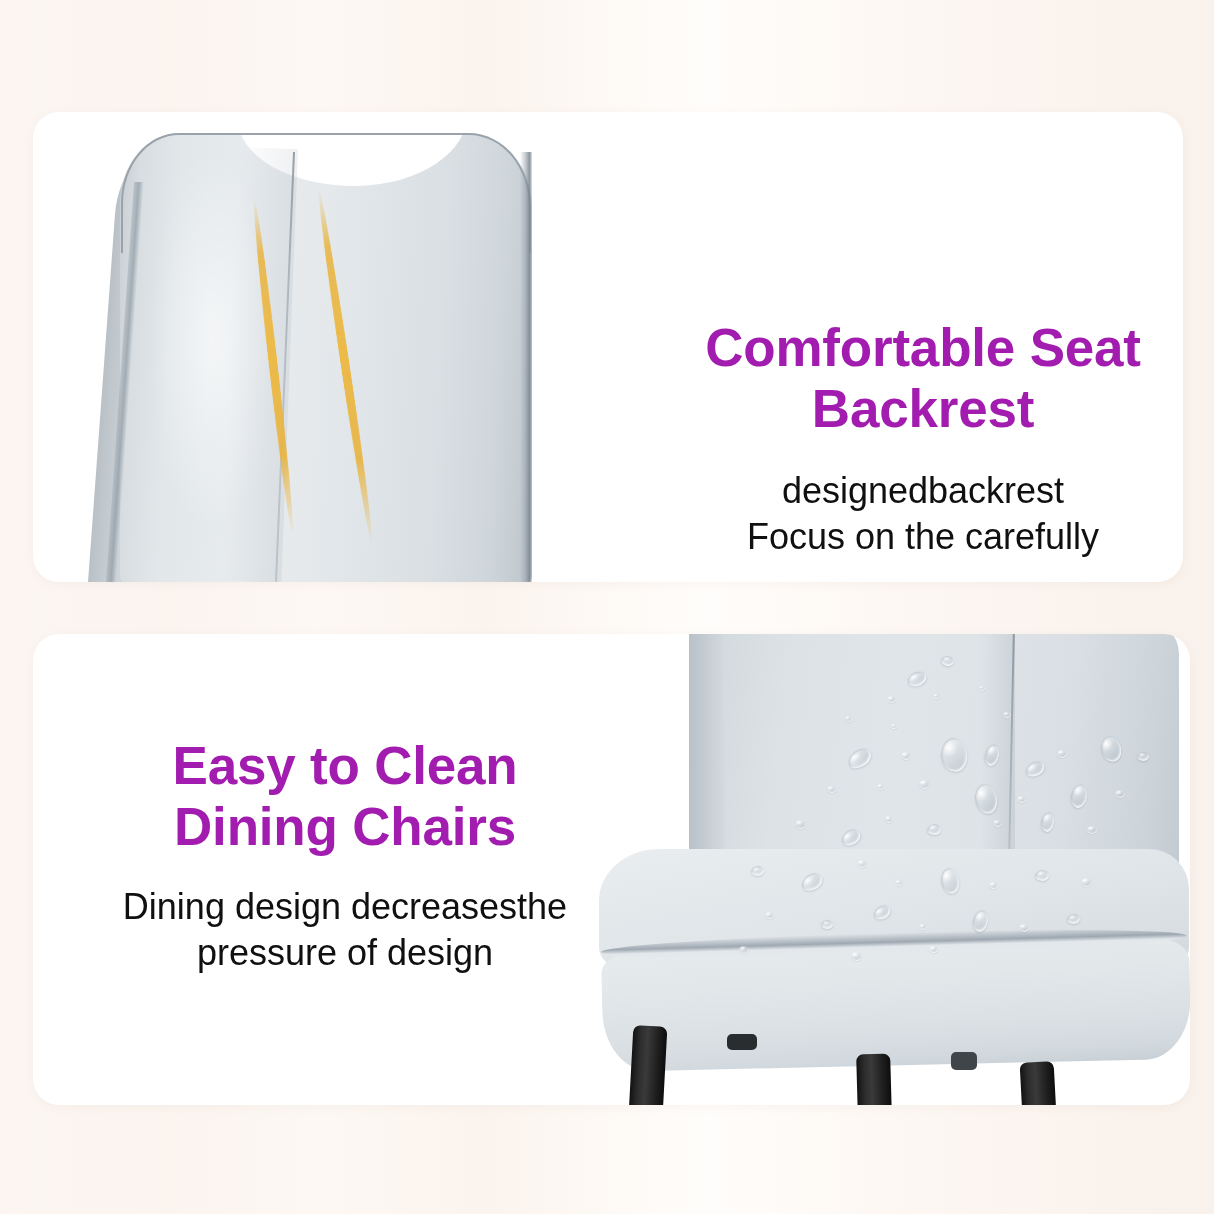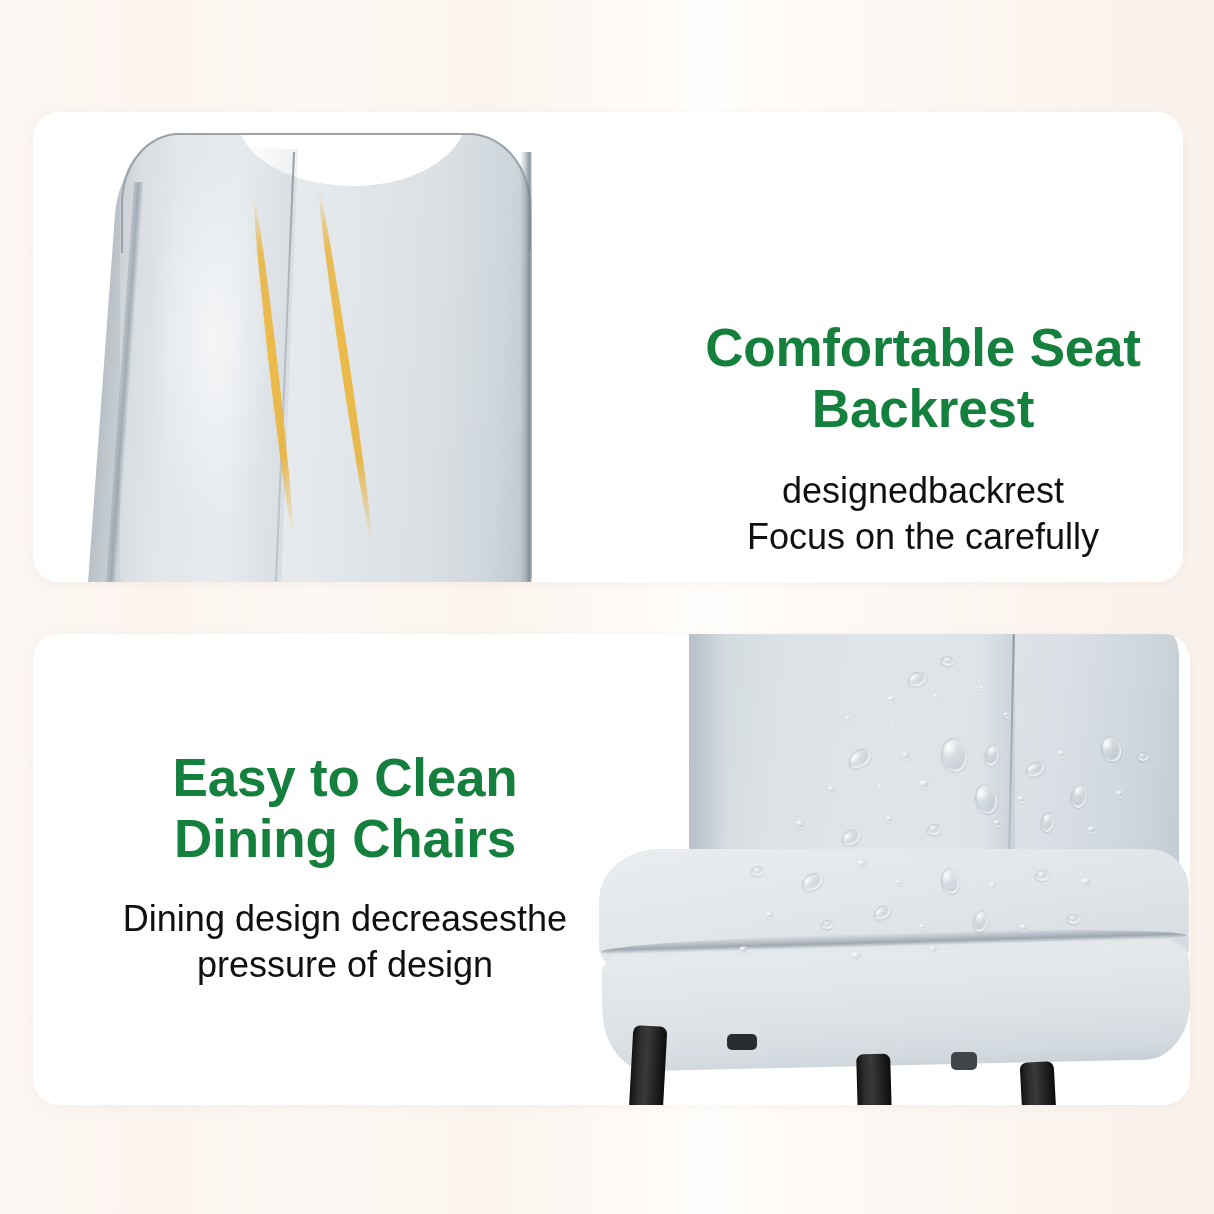--- a/index.html
+++ b/index.html
@@ -41,37 +41,37 @@
     box-shadow: 0 2px 10px rgba(120, 90, 70, 0.055);
   }
 
   #card-top    { left: 33px; top: 112px;  width: 1150px; height: 470px; }
   #card-bottom { left: 33px; top: 634px;  width: 1157px; height: 471px; }
 
   
   .text-block { position: absolute; text-align: center; }
 
   .headline {
-    color: #15803d;
+    color: #a21caf;
     font-weight: bold;
     letter-spacing: -0.2px;
   }
   .subtext {
     color: #101010;
     font-weight: normal;
   }
 
   
   #top-text     { left: 600px; top: 205px; width: 580px; }
   #top-text .headline { font-size: 53px; line-height: 1.16; }
   #top-text .subtext  { font-size: 36px; line-height: 1.27; margin-top: 28px; }
 
   
   #bottom-text  { left: 52px; top: 735px; width: 520px; }
-  #bottom-text .headline { font-size: 53px; line-height: 1.16; margin-top: 12px; }
+  #bottom-text .headline { font-size: 53px; line-height: 1.16; }
   #bottom-text .subtext  { font-size: 36px; line-height: 1.27; margin-top: 26px; }
 
   
   #chair-back-closeup {
     position: absolute;
     left: 55px;
     top: 0px;
     width: 460px;
     height: 470px;
   }

